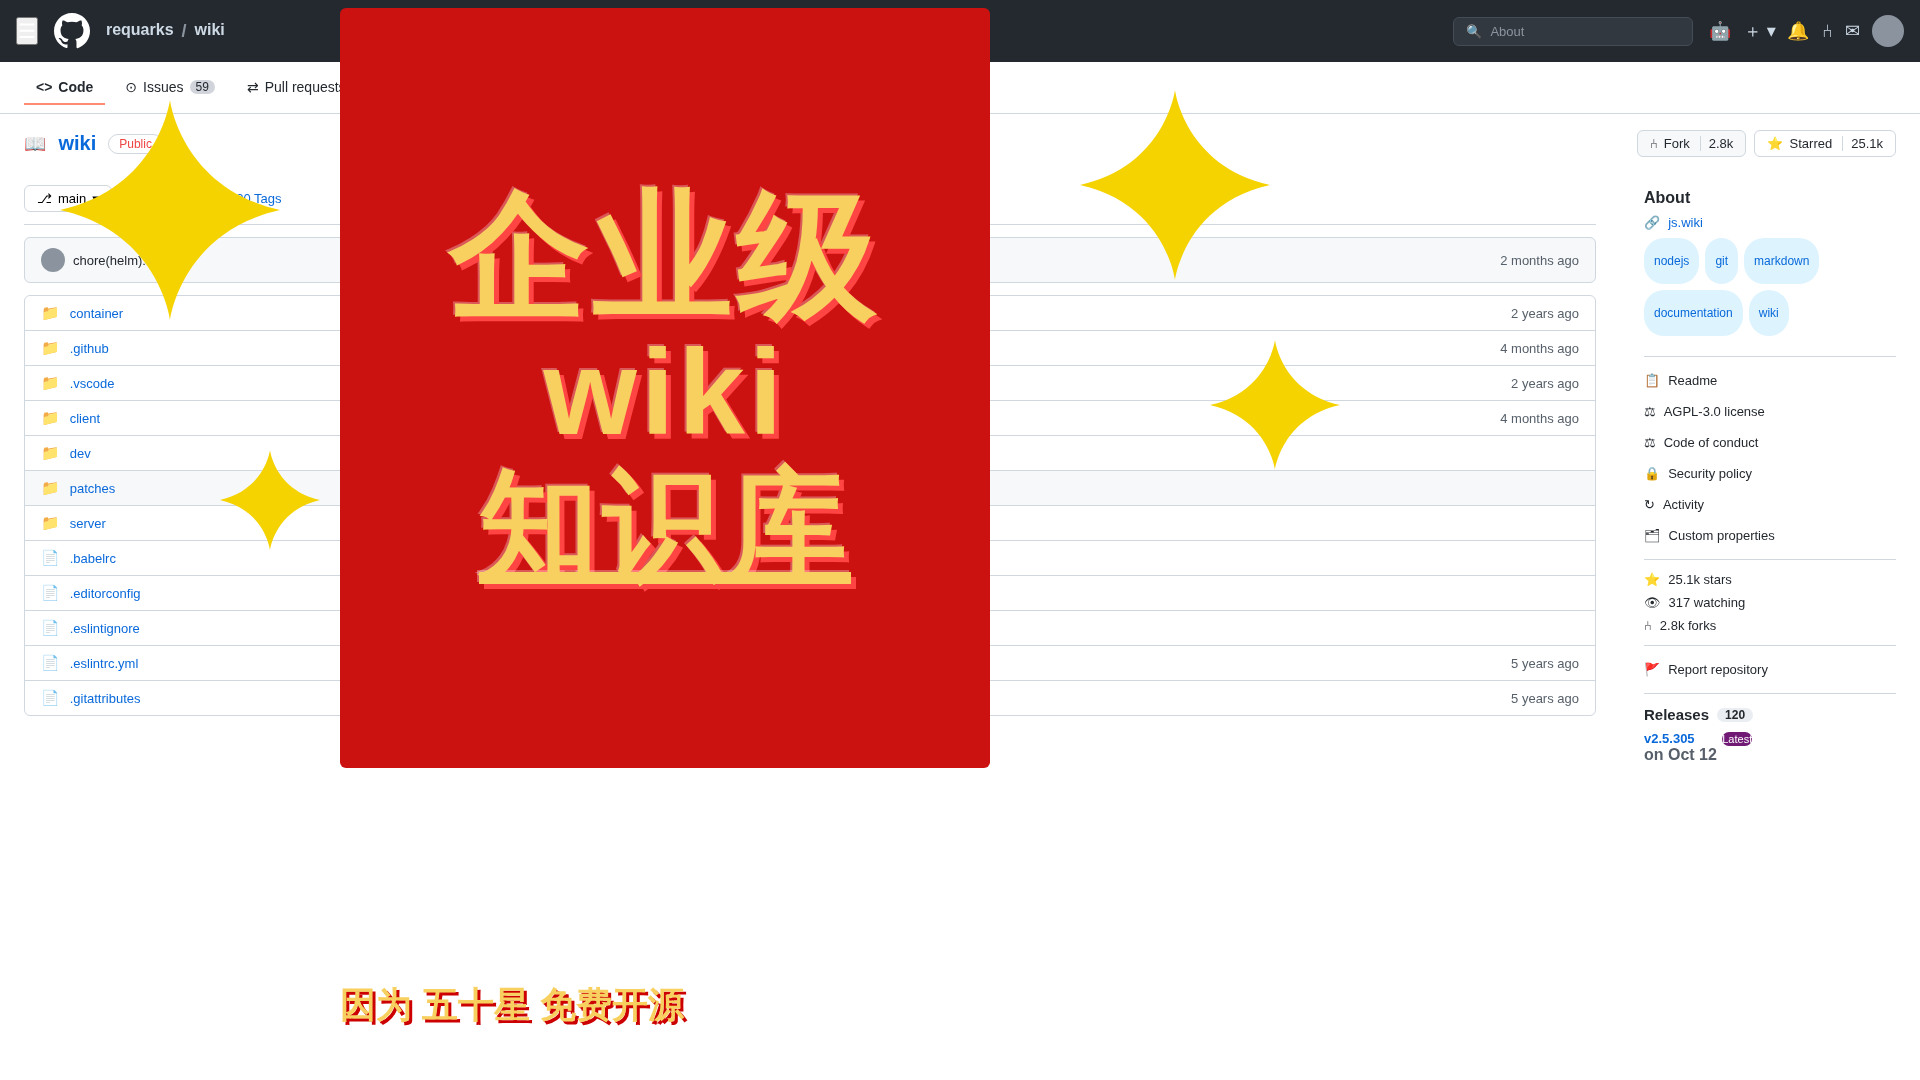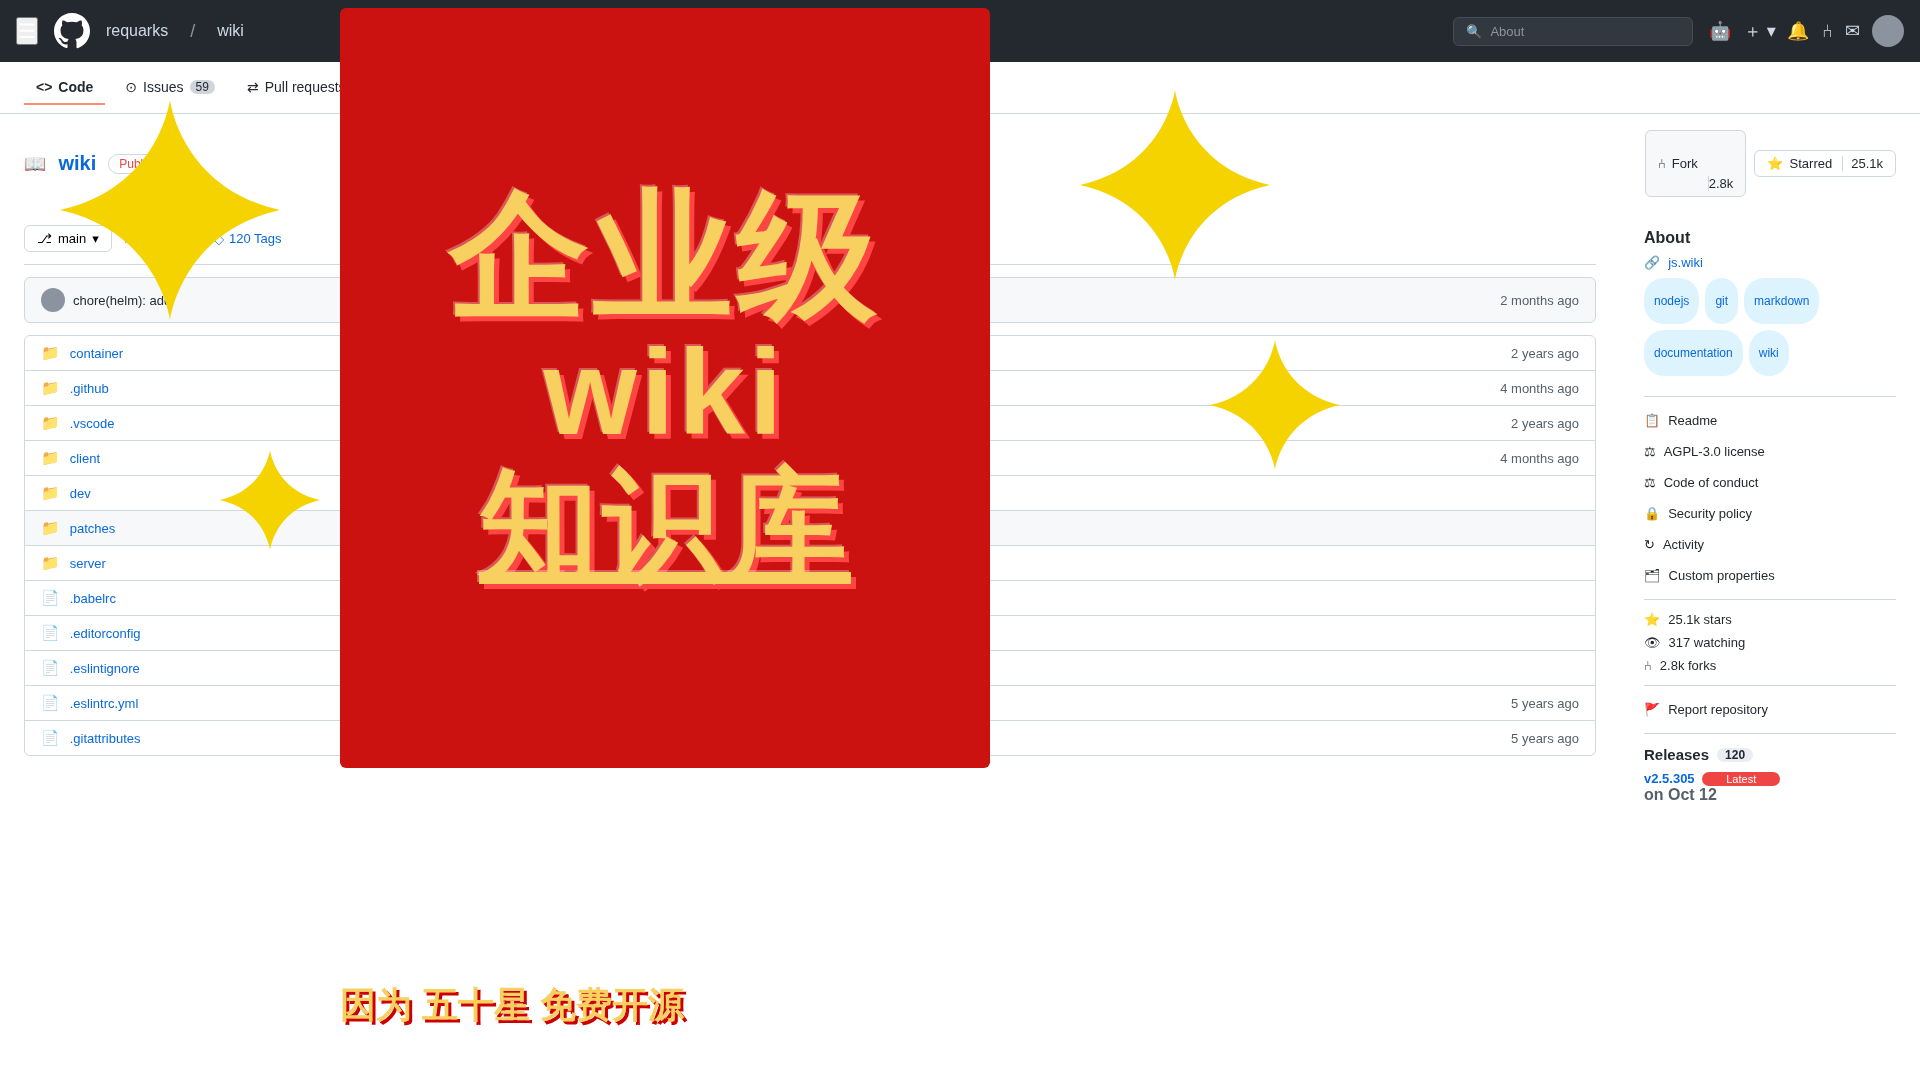--- a/index.html
+++ b/index.html
@@ -5,21 +5,21 @@
     * { margin: 0; padding: 0; box-sizing: border-box; }
     body { font-family: -apple-system, BlinkMacSystemFont, 'Segoe UI', Helvetica, Arial, sans-serif; font-size: 14px; background: #ffffff; color: #24292f; width: 1920px; height: 1080px; overflow: hidden; position: relative; }
 
     
     .topnav {
       display: flex; align-items: center; background: #24292f; color: #fff;
       padding: 0 16px; height: 62px; gap: 16px;
     }
     .topnav-hamburger { cursor: pointer; color: #fff; font-size: 20px; }
     .topnav-logo { width: 36px; height: 36px; }
-    .topnav-breadcrumb { display: flex; align-items: center; gap: 22px; font-size: 16px; font-weight: 400; }
+    .topnav-breadcrumb { display: flex; align-items: flex-start; gap: 8px; font-size: 16px; font-weight: 700; }
     .topnav-breadcrumb a { color: #cdd9e5; text-decoration: none; }
     .topnav-sep { color: #8b949e; font-size: 18px; }
     .topnav-search { margin-left: auto; background: #32383f; border: 1px solid #444c56; border-radius: 6px; padding: 6px 12px; color: #8b949e; width: 240px; display: flex; align-items: center; gap: 8px; cursor: text; }
     .topnav-search span { font-size: 13px; }
     .topnav-actions { display: flex; align-items: center; gap: 12px; }
     .topnav-icon-btn { background: none; border: none; color: #cdd9e5; cursor: pointer; font-size: 18px; display: flex; align-items: center; gap: 4px; }
     .topnav-avatar { width: 32px; height: 32px; border-radius: 50%; background: #8b949e; }
 
     
     .subnav {
@@ -83,21 +83,21 @@
     .sidebar-stat { display: flex; align-items: center; gap: 8px; font-size: 13px; color: #24292f; margin-bottom: 8px; cursor: pointer; }
     .sidebar-action { display: flex; align-items: center; gap: 8px; font-size: 13px; color: #24292f; margin-bottom: 8px; cursor: pointer; padding: 4px 0; }
     .sidebar-divider { border: none; border-top: 1px solid #d0d7de; margin: 12px 0; }
 
     
     .releases-section { margin-top: 12px; }
     .releases-header { display: flex; align-items: center; gap: 8px; font-size: 15px; font-weight: 600; margin-bottom: 8px; }
     .releases-badge { background: #eaeef2; border-radius: 20px; padding: 0 8px; font-size: 12px; }
     .release-item { font-size: 13px; }
     .release-tag { color: #0969da; font-weight: 600; text-align: right; }
-    .release-latest { background: #ef4444; color: #fff; border-radius: 20px; padding: 1px 24px; font-size: 11px; margin-left: 4px; }
+    .release-latest { background: #701a75; color: #fff; border-radius: 20px; padding: 1px 0; font-size: 11px; margin-left: 24px; }
     .release-date { color: #57606a; font-size: 16px; font-weight: bold; }
 
     .patches-row { background: #f6f8fa; }
   </style>
 </head>
 <body>
 
 <nav class="topnav">
   <button class="topnav-hamburger">☰</button>
   <svg class="topnav-logo" viewBox="0 0 32 32" fill="white">
@@ -140,21 +140,21 @@
 </nav>
 
 <div class="repo-header">
   <span style="font-size:18px;">📖</span>
   <span class="repo-title">wiki</span>
   <span class="repo-visibility">Public</span>
   <div class="repo-actions">
     <button class="repo-action-btn">
       <span>⑃</span>
       <span>Fork</span>
-      <span style="border-left:1px solid #d0d7de;margin-left:4px;margin-top:40px;">2.8k</span>
+      <span style="border-left:1px solid #d0d7de;padding-left:8px;margin-left:4px;">2.8k</span>
     </button>
     <button class="repo-action-btn star">
       <span>⭐</span>
       <span>Starred</span>
       <span style="border-left:1px solid #d0d7de;padding-left:8px;margin-left:4px;">25.1k</span>
     </button>
   </div>
 </div>
 
 <div class="main">

